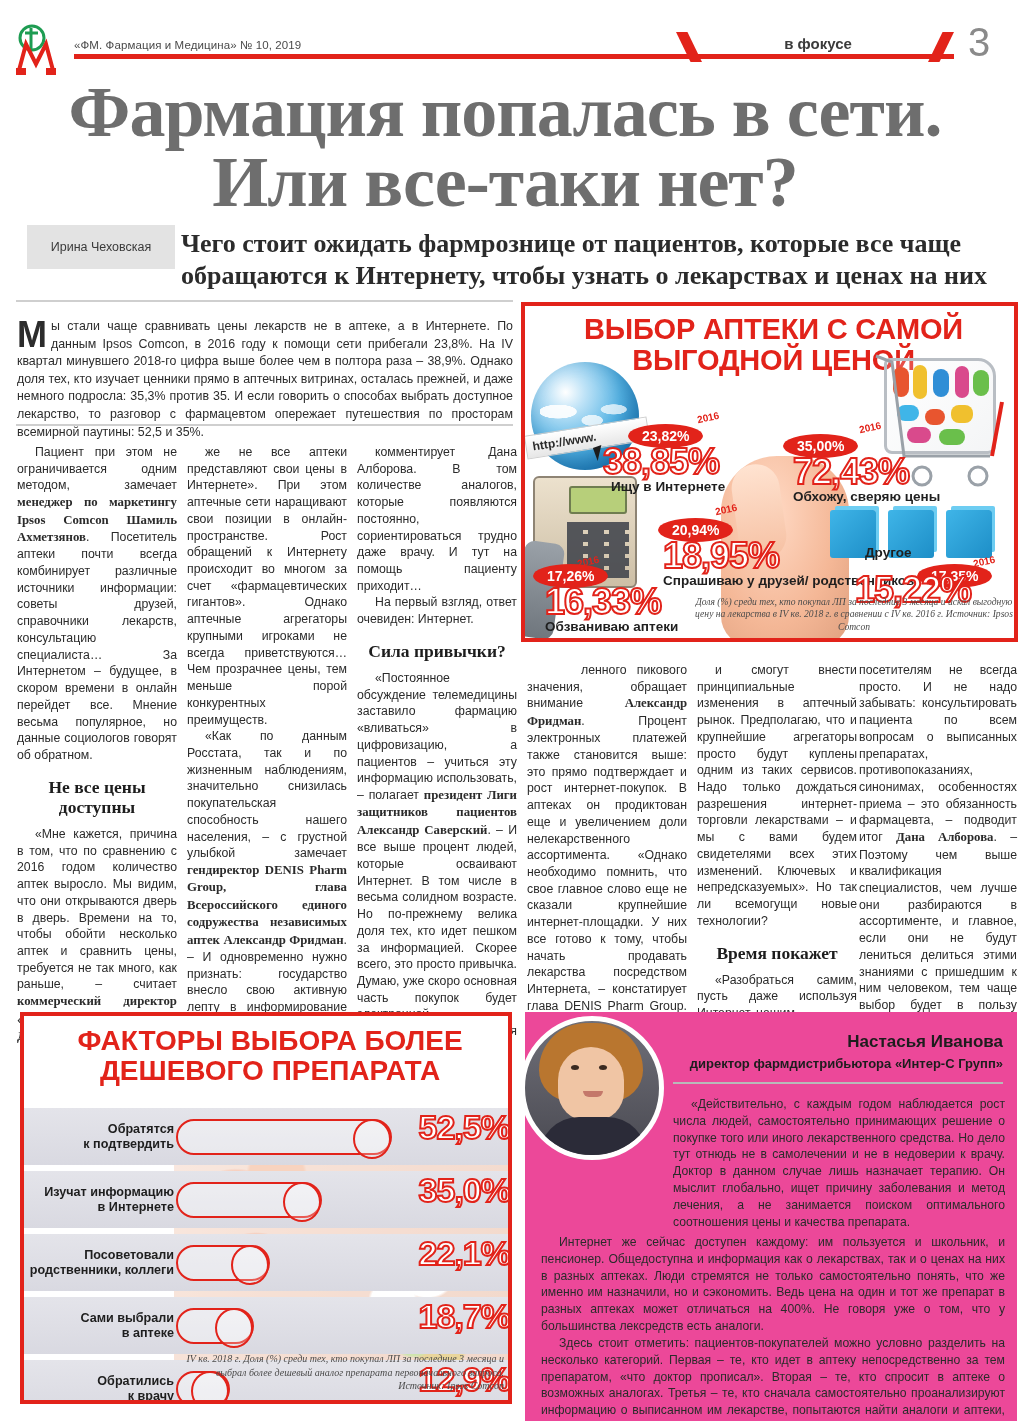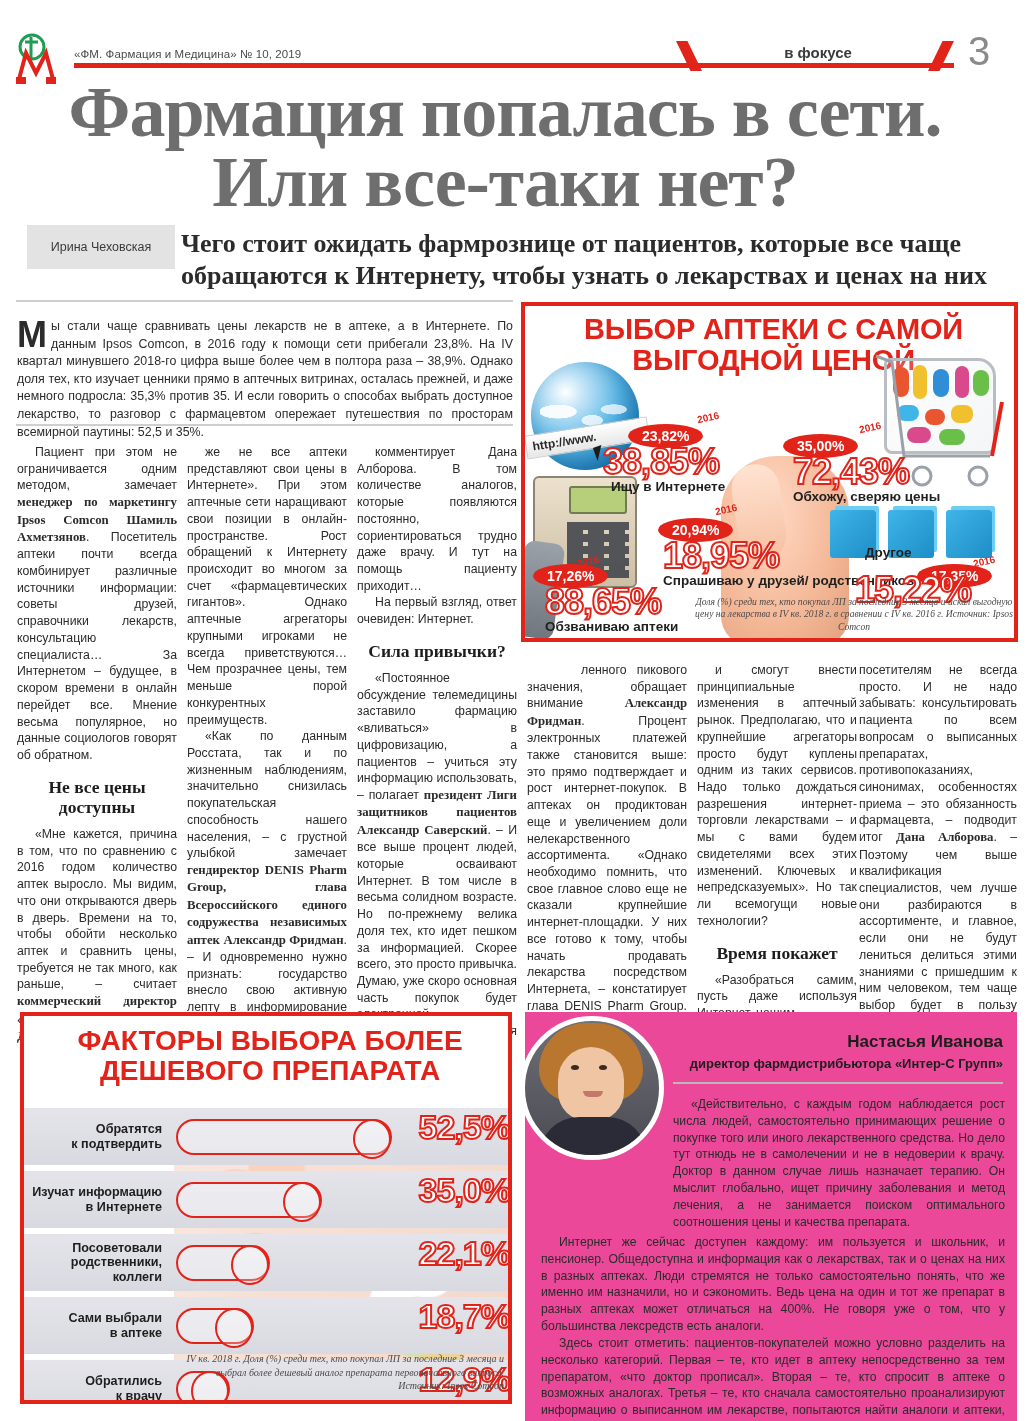--- a/index.html
+++ b/index.html
@@ -6,21 +6,21 @@
   html, body {
     width: 1028px; height: 1421px;
     background: #ffffff;
     font-family: "Liberation Sans", sans-serif;
     color: #333;
     overflow: hidden;
   }
   .page { position: relative; width: 1028px; height: 1421px; }
 
   
-  .masthead { position: absolute; left: 0; top: 17px; width: 1028px; height: 68px; }
+  .masthead { position: absolute; left: 0; top: 8px; width: 1028px; height: 68px; }
   .logo-mark {
     position: absolute; left: 12px; top: 16px; width: 56px; height: 52px;
   }
   .issue-line {
     position: absolute; left: 74px; top: 31px;
     font-size: 11.5px; color: #4a4a4a; letter-spacing: .1px; white-space: nowrap;
   }
   .rule-red {
     position: absolute; left: 74px; top: 46px; width: 880px; height: 5px;
     background: #e2231a;
@@ -198,21 +198,21 @@
     position: absolute; left: 0; top: 10px; width: 492px; text-align: center;
     font-size: 28px; font-weight: bold; color: #e2231a; line-height: 1.08;
   }
   .bars { position: absolute; left: 0; top: 92px; width: 492px; }
   .bar-row {
     position: relative; height: 57px; margin-bottom: 6px;
     background: linear-gradient(#e4e4ea,#d9d9e1);
     display: flex; align-items: center;
   }
   .bar-lbl {
-    width: 152px; text-align: right; padding-right: 14px;
+    width: 152px; text-align: right; padding-right: 2px;
     font-size: 12.6px; font-weight: bold; color: #1e1e1e; line-height: 1.12;
   }
   .bar-track { position: relative; flex: 1; height: 42px; }
   .capsule {
     position: absolute; left: 0; top: 3px; height: 36px;
     border: 2px solid #e2231a; border-radius: 20px;
     background: rgba(255,255,255,.38);
   }
   .capsule::after {
     content:""; position:absolute; right: -1px; top: -2px; width: 34px; height: 36px;
@@ -386,21 +386,21 @@
     <div class="bub-year" style="left:190px;top:198px">2016</div>
     <div class="bubble" style="left:133px;top:212px">20,94%</div>
     <div class="stat" style="left:138px;top:232px">
       <div class="big">18,95%</div>
       <div class="lbl" style="text-align:center">Спрашиваю у друзей/ родственников</div>
     </div>
 
     <div class="bub-year" style="left:52px;top:250px">2016</div>
     <div class="bubble" style="left:8px;top:258px">17,26%</div>
     <div class="stat" style="left:20px;top:278px">
-      <div class="big">88,65%</div>
+      <div class="big">16,33%</div>
       <div class="lbl">Обзваниваю аптеки</div>
     </div>
 
     <div class="bub-year" style="left:448px;top:250px">2016</div>
     <div class="bubble" style="left:392px;top:258px">17,35%</div>
     <div class="stat" style="left:340px;top:240px">
       <div class="lbl">Другое</div>
     </div>
     <div class="stat" style="left:330px;top:266px">
       <div class="big">15,22%</div>

